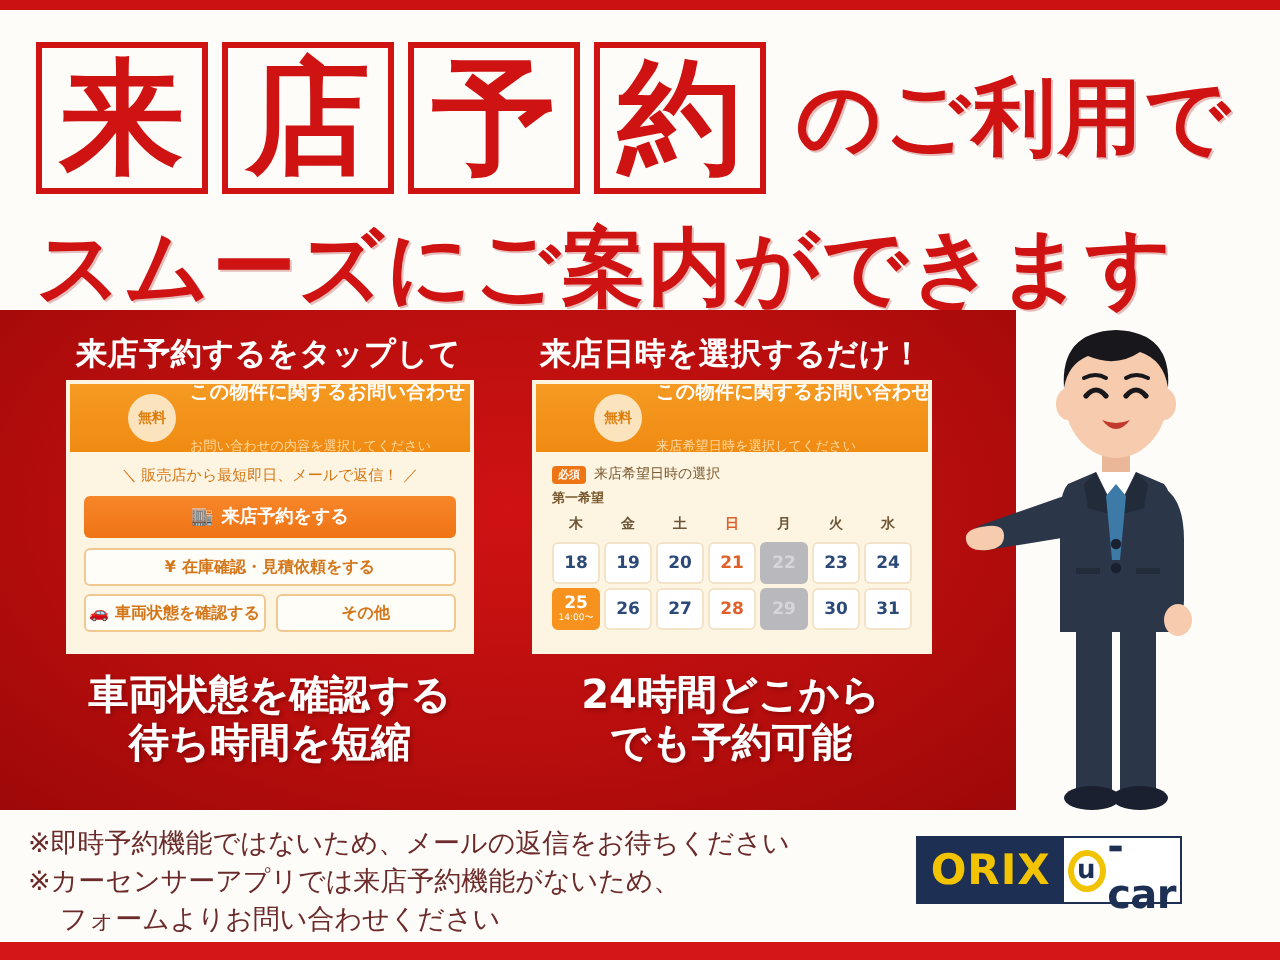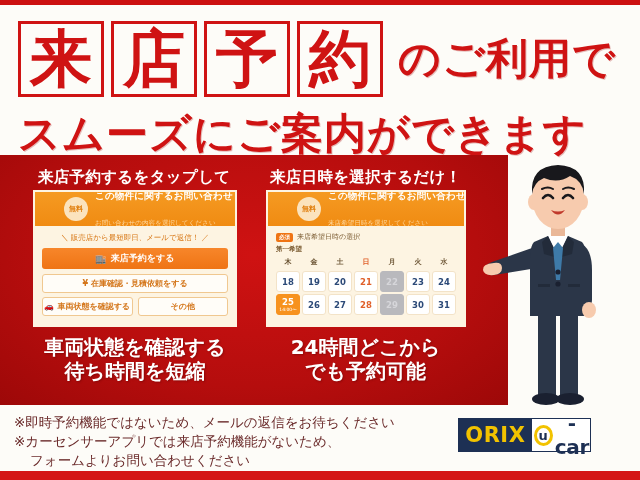--- a/index.html
+++ b/index.html
@@ -154,21 +154,21 @@
   .logo-ucar {
     flex:1; background:#fff; display:flex; align-items:center;
     justify-content:center; gap:1px; padding-left:2px;
   }
   .u-circle {
     width:21px; height:21px; border-radius:50%;
     border:3px solid #f2c300; color:#1d3054;
     font-size:13px; font-weight:bold;
     display:flex; align-items:center; justify-content:center;
   }
-  .ucar-txt { color:#1d3054; font-size:20px; font-weight:bold; letter-spacing:-.3px;text-align:center; }
+  .ucar-txt { color:#1d3054; font-size:20px; font-weight:bold; letter-spacing:-.3px; }
 </style>
 </head>
 <body>
 
 <div class="banner">
 
   <div class="rule-top"></div>
 
   <div class="headline">
     <div class="hl-row1">

